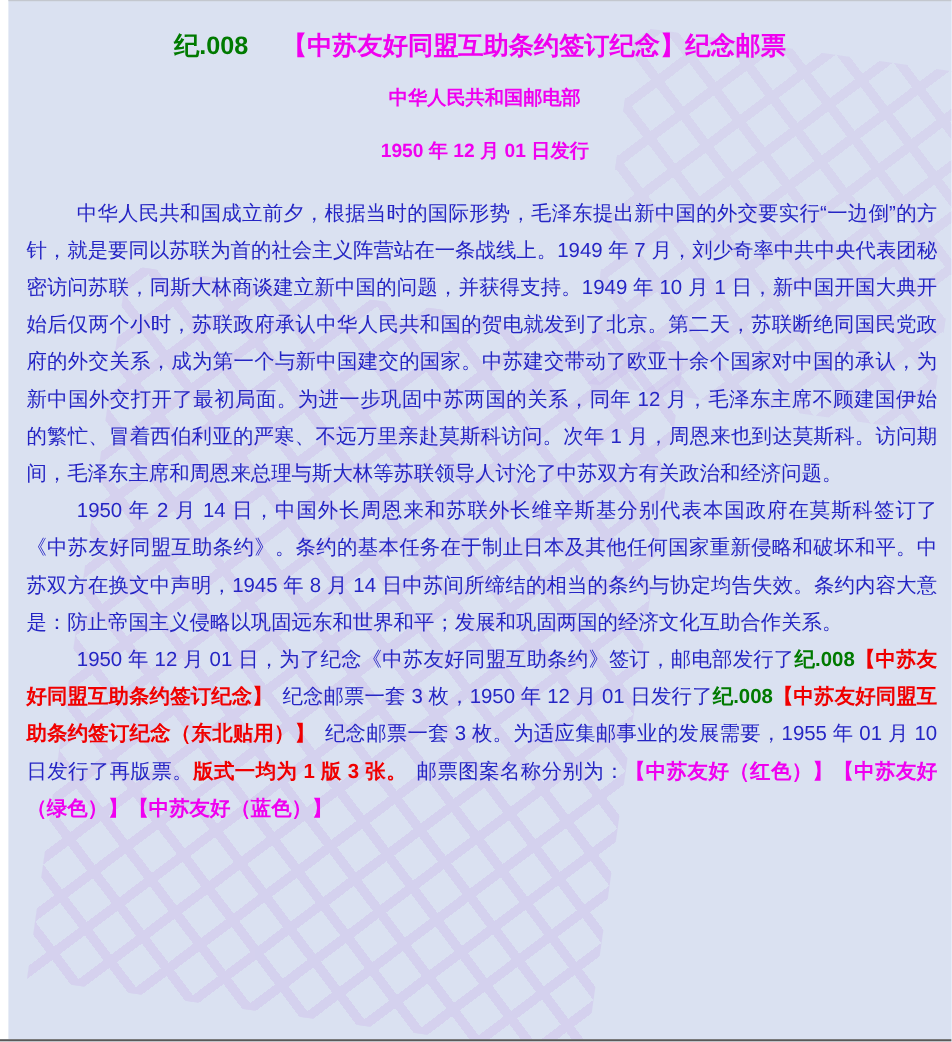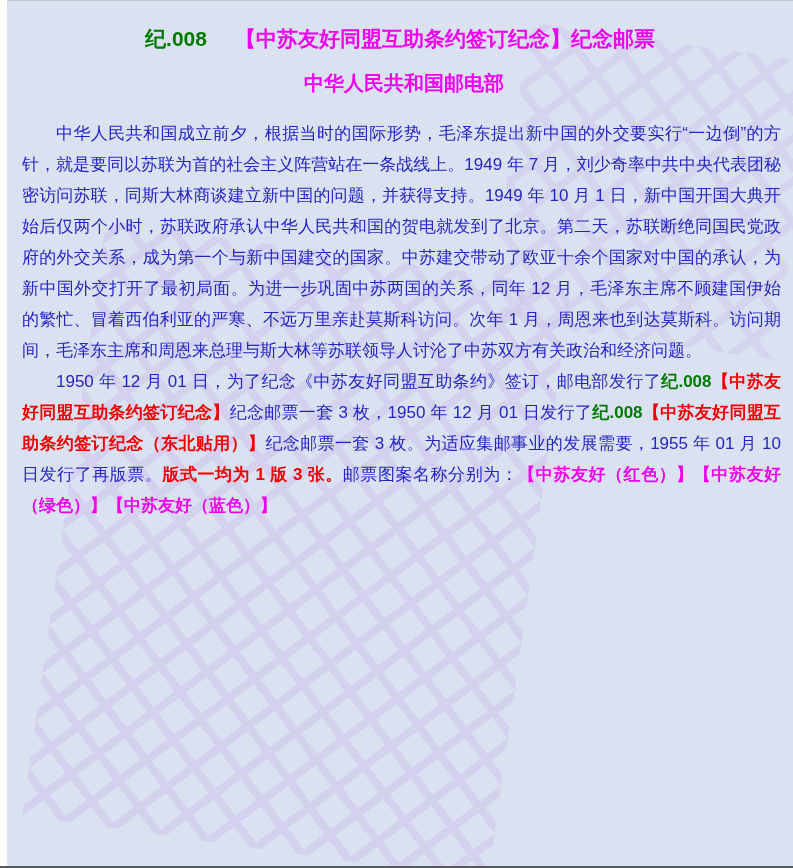--- a/index.html
+++ b/index.html
@@ -32,51 +32,53 @@
   .wm2{left:500px;top:40px;width:290px;height:300px;transform:rotate(8deg);opacity:.4;}
   .header{
     position:relative;padding-top:26px;text-align:center;z-index:2;
   }
   .title-line{
     line-height:24px;margin:0 0 20px 0;font-size:21px;font-weight:bold;
   }
   .title-line .cat{color:var(--green,#007a00);}
   .title-line .name{color:var(--magenta,#f000f0);margin-left:28px;}
   .sub-line{
-    line-height:24px;margin:0 0 20px 8px;font-size:20px;font-weight:bold;
+    line-height:24px;margin:0 0 20px 8px;font-size:16px;font-weight:bold;
     color:var(--magenta,#f000f0);
   }
   .article{
     position:relative;z-index:2;
     margin-top:23px;padding:0 12px 0 15px;
     font-size:17px;line-height:31px;
     color:var(--body,#2525c4);
     text-align:justify;
   }
   .article p{margin:0;text-indent:2em;}
-  .seg-body{color:var(--body,#2525c4);}
+  .seg-body{color:var(--body,#2525c4);margin-left:8px;}
   .seg-green{color:var(--green,#007a00);font-weight:bold;}
   .seg-red{color:var(--red,#f00000);font-weight:bold;}
   .seg-magenta{color:var(--magenta,#f000f0);font-weight:bold;}
 </style>
 </head>
 <body>
 
 <div class="left-strip"></div>
 
 <div class="page">
   <div class="wm wm1"></div>
   <div class="wm wm2"></div>
 
   <div class="header">
     <div class="title-line">
       <span class="cat">纪.008</span><span class="name">【中苏友好同盟互助条约签订纪念】纪念邮票</span>
     </div>
     <div class="sub-line">中华人民共和国邮电部</div>
+    <div class="sub-line">1950 年 12 月 01 日发行</div>
   </div>
 
   <div class="article" id="article">
       <p><span class="seg-body">中华人民共和国成立前夕，根据当时的国际形势，毛泽东提出新中国的外交要实行“一边倒”的方针，就是要同以苏联为首的社会主义阵营站在一条战线上。1949 年 7 月，刘少奇率中共中央代表团秘密访问苏联，同斯大林商谈建立新中国的问题，并获得支持。1949 年 10 月 1 日，新中国开国大典开始后仅两个小时，苏联政府承认中华人民共和国的贺电就发到了北京。第二天，苏联断绝同国民党政府的外交关系，成为第一个与新中国建交的国家。中苏建交带动了欧亚十余个国家对中国的承认，为新中国外交打开了最初局面。为进一步巩固中苏两国的关系，同年 12 月，毛泽东主席不顾建国伊始的繁忙、冒着西伯利亚的严寒、不远万里亲赴莫斯科访问。次年 1 月，周恩来也到达莫斯科。访问期间，毛泽东主席和周恩来总理与斯大林等苏联领导人讨沦了中苏双方有关政治和经济问题。</span></p>
+      <p><span class="seg-body">1950 年 2 月 14 日，中国外长周恩来和苏联外长维辛斯基分别代表本国政府在莫斯科签订了《中苏友好同盟互助条约》。条约的基本任务在于制止日本及其他任何国家重新侵略和破坏和平。中苏双方在换文中声明，1945 年 8 月 14 日中苏间所缔结的相当的条约与协定均告失效。条约内容大意是：防止帝国主义侵略以巩固远东和世界和平；发展和巩固两国的经济文化互助合作关系。</span></p>
       <p><span class="seg-body">1950 年 12 月 01 日，为了纪念《中苏友好同盟互助条约》签订，邮电部发行了</span><span class="seg-green">纪.008</span><span class="seg-red">【中苏友好同盟互助条约签订纪念】</span><span class="seg-body">纪念邮票一套 3 枚，1950 年 12 月 01 日发行了</span><span class="seg-green">纪.008</span><span class="seg-red">【中苏友好同盟互助条约签订纪念（东北贴用）】</span><span class="seg-body">纪念邮票一套 3 枚。为适应集邮事业的发展需要，1955 年 01 月 10 日发行了再版票。</span><span class="seg-red">版式一均为 1 版 3 张。</span><span class="seg-body">邮票图案名称分别为：</span><span class="seg-magenta">【中苏友好（红色）】【中苏友好（绿色）】【中苏友好（蓝色）】</span></p>
     </div>
 </div>
 
 <div class="bottom-edge"></div>
 
 </body></html>

